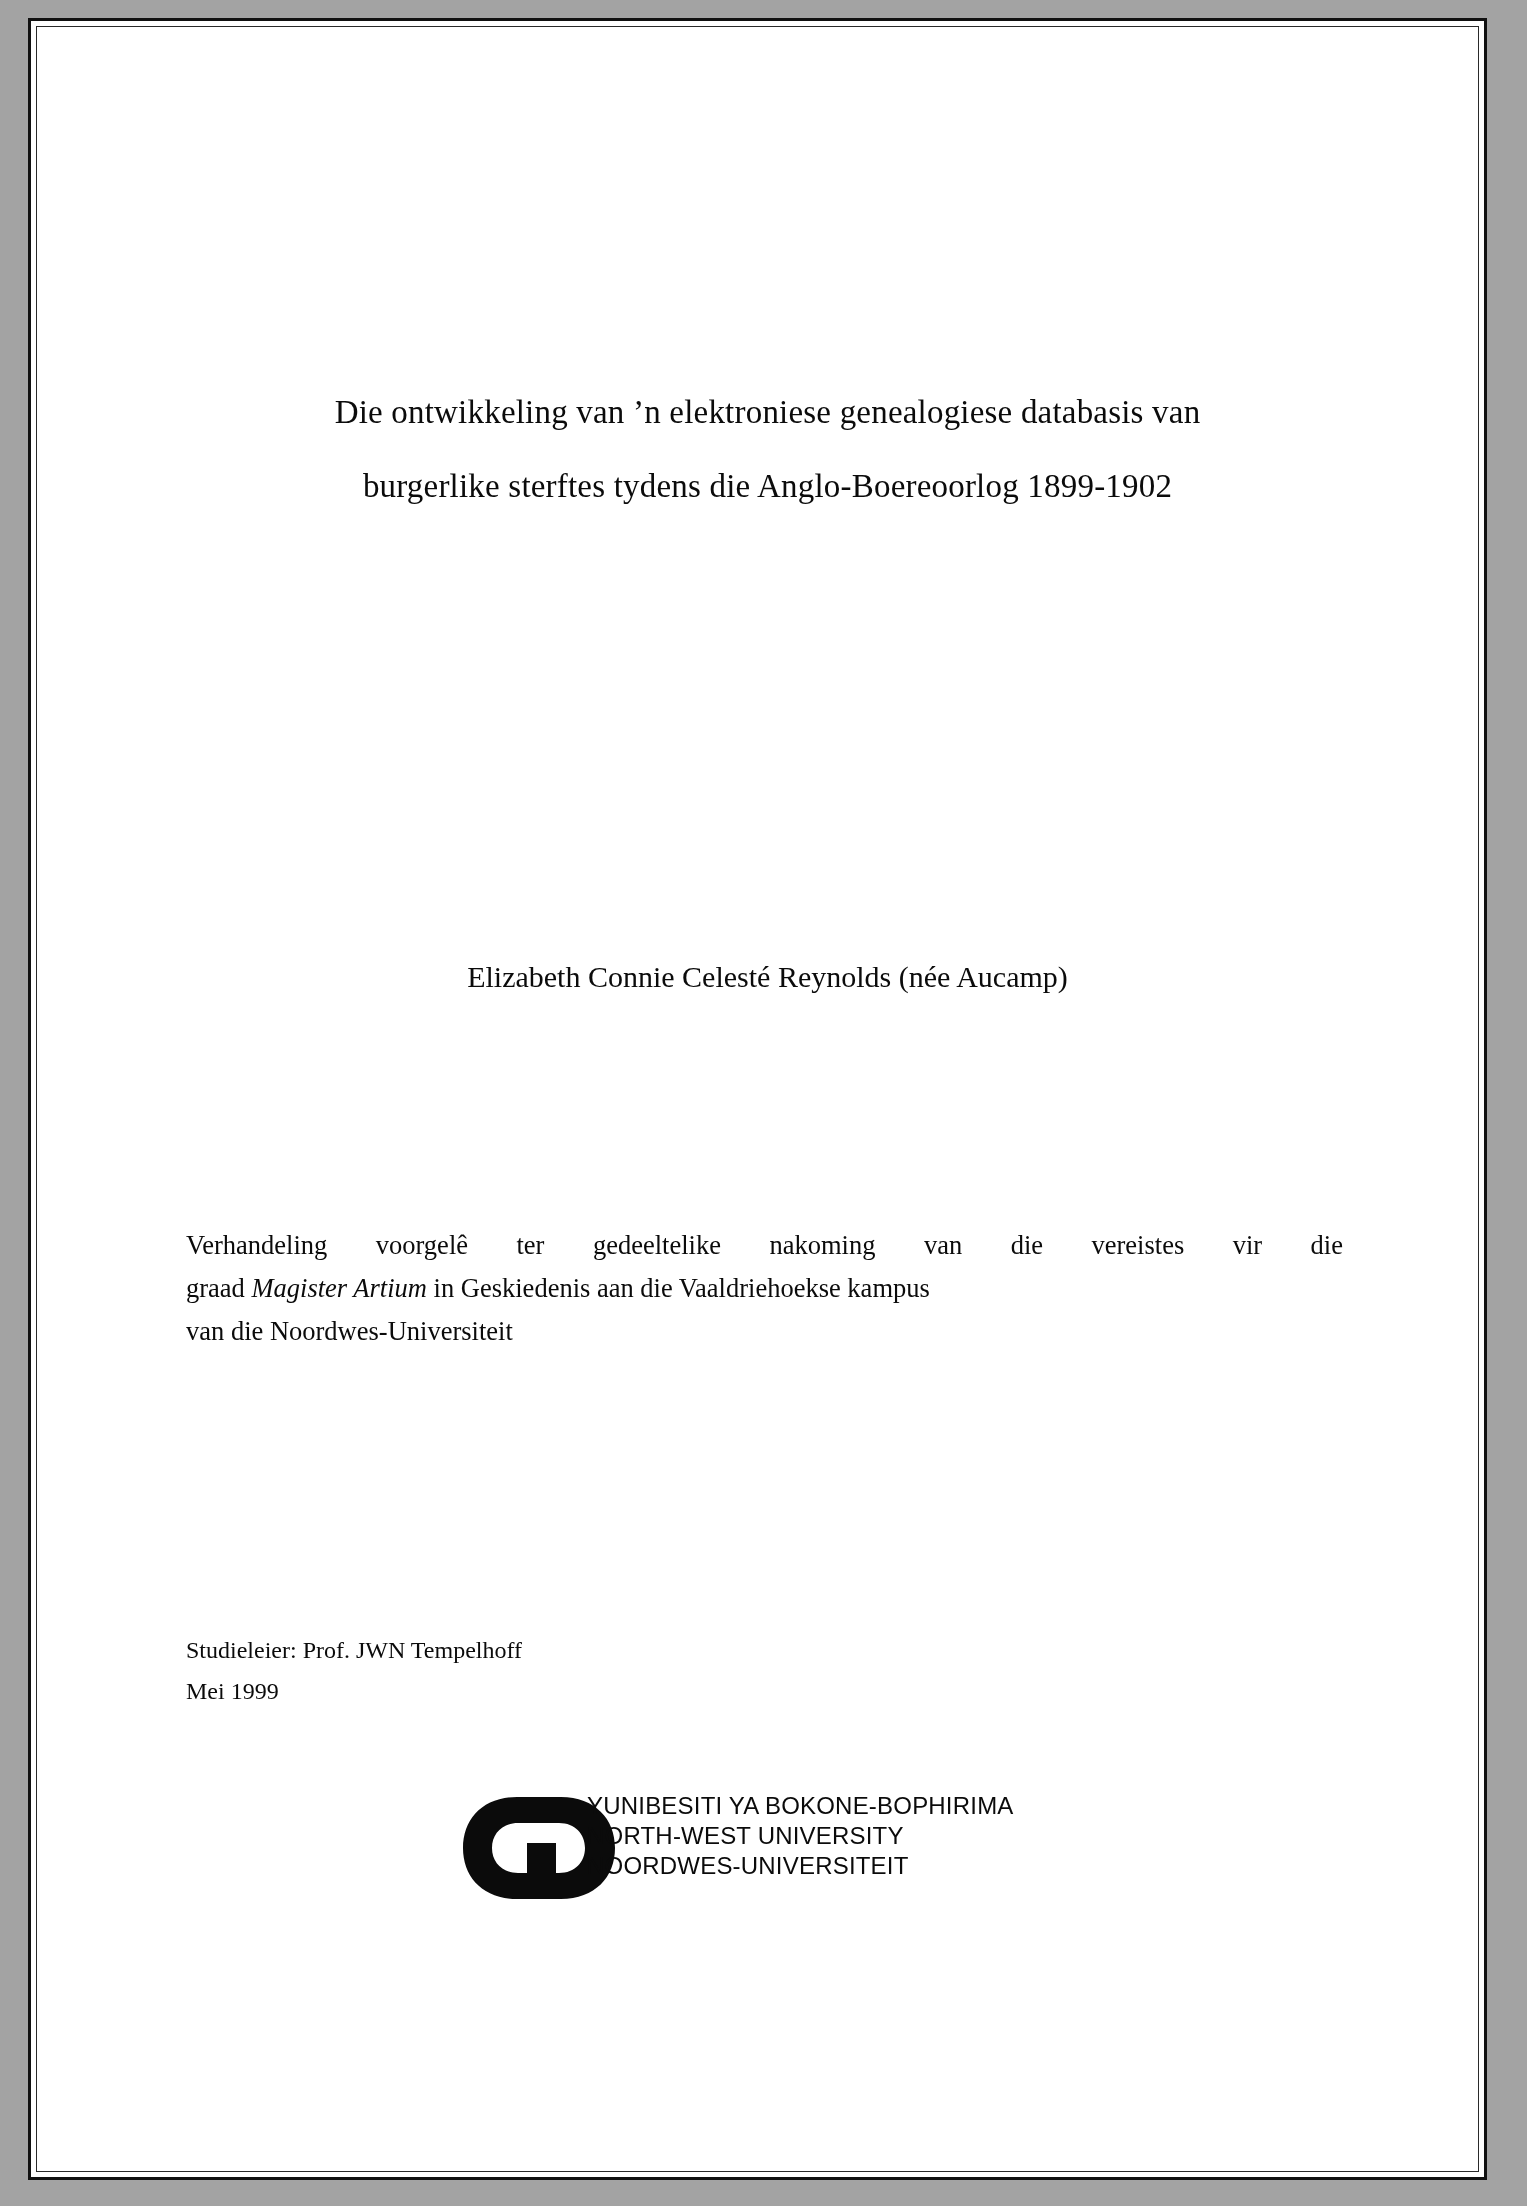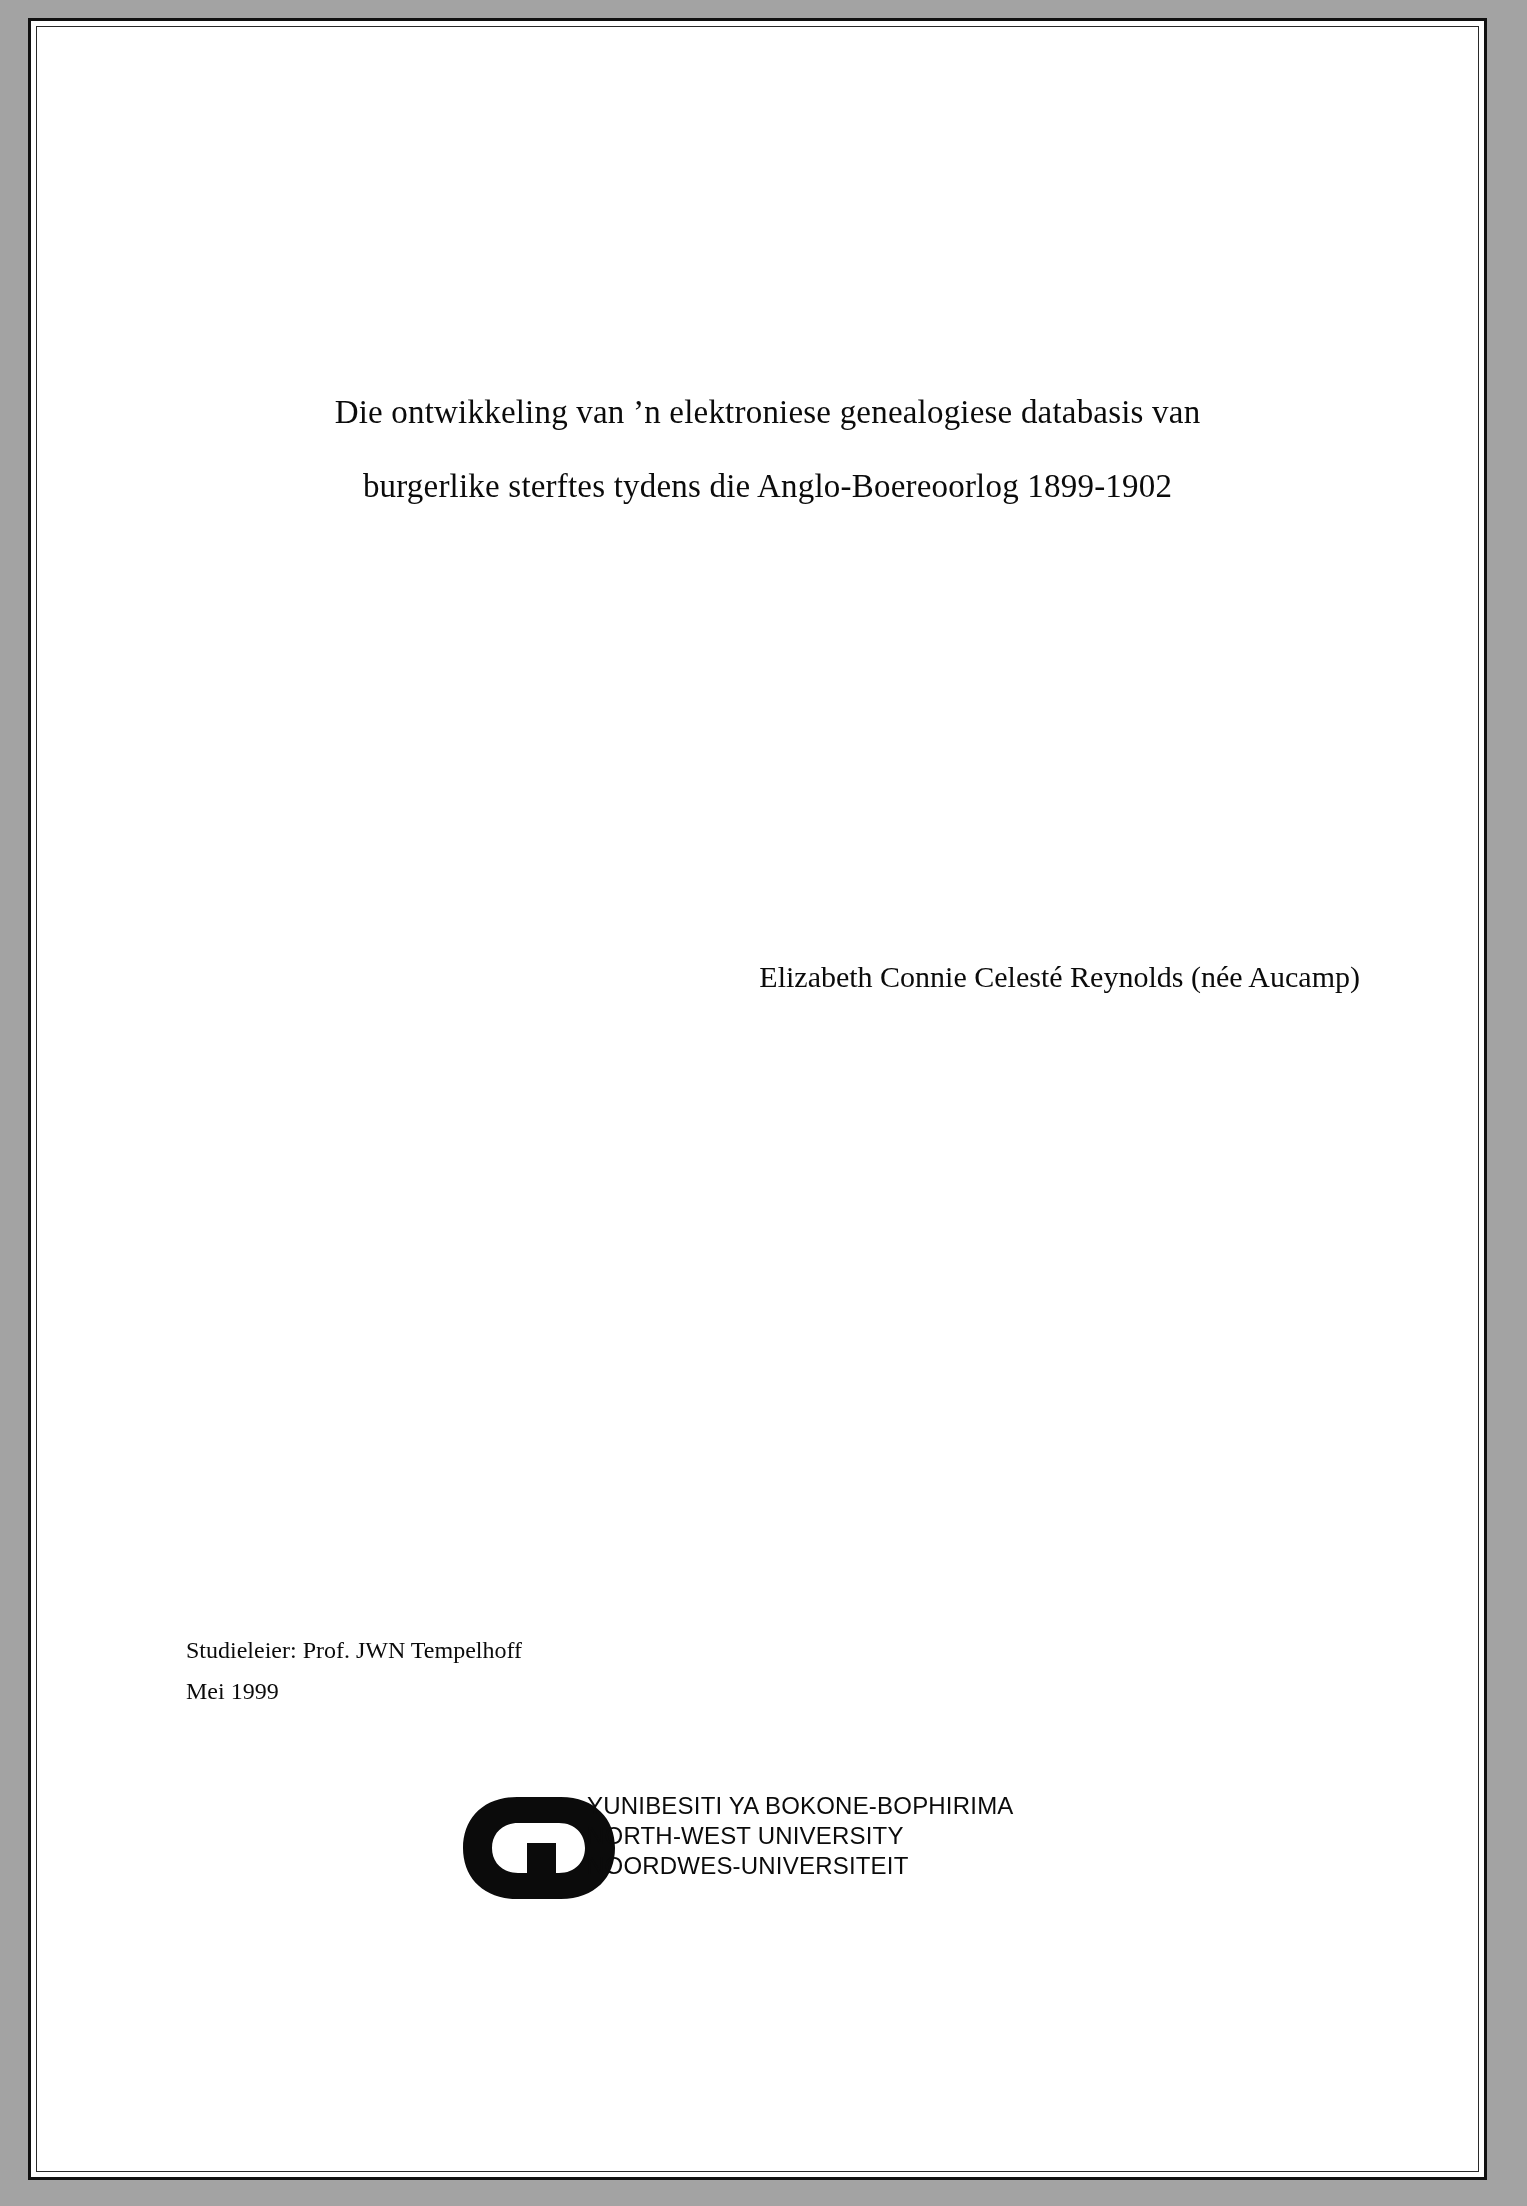--- a/index.html
+++ b/index.html
@@ -78,21 +78,21 @@
     width: 1185px;
     text-align: center;
     font-size: 24px;
   }
 
   .author {
     position: absolute;
     left: 175px;
     top: 960px;
     width: 1185px;
-    text-align: right;
+    text-align: center;
     font-size: 30px;
   }
 
   .statement {
     position: absolute;
     left: 186px;
     top: 1224px;
     width: 1157px;
     font-size: 26.5px;
     line-height: 43px;
@@ -154,20 +154,25 @@
   <div class="content">
 
     <div class="title-block">
       <div class="title-line">Die ontwikkeling van ’n elektroniese genealogiese databasis van</div>
       <div class="title-line">burgerlike sterftes tydens die Anglo-Boereoorlog 1899-1902</div>
     </div>
 
 
     <div class="author">Elizabeth Connie Celesté Reynolds (née Aucamp)</div>
 
+    <div class="statement">
+      <div class="just">Verhandeling voorgelê ter gedeeltelike nakoming van die vereistes vir die</div>
+      <div class="normal"><span>graad </span><i>Magister Artium</i><span> in Geskiedenis aan die Vaaldriehoekse kampus</span></div>
+      <div class="normal">van die Noordwes-Universiteit</div>
+    </div>
 
     <div class="supervisor">
       <div>Studieleier: Prof. JWN Tempelhoff</div>
       <div>Mei 1999</div>
     </div>
 
     <div class="logo-area">
       <svg class="logo-mark" viewBox="0 0 190 118">
 
         <path d="M62 8 C28 8 8 30 8 59 C8 88 28 110 62 110 L84 110 L84 84 L63 84 C47 84 37 73 37 59 C37 45 47 34 63 34 L84 34 L84 8 Z" fill="#0b0b0b"></path>

